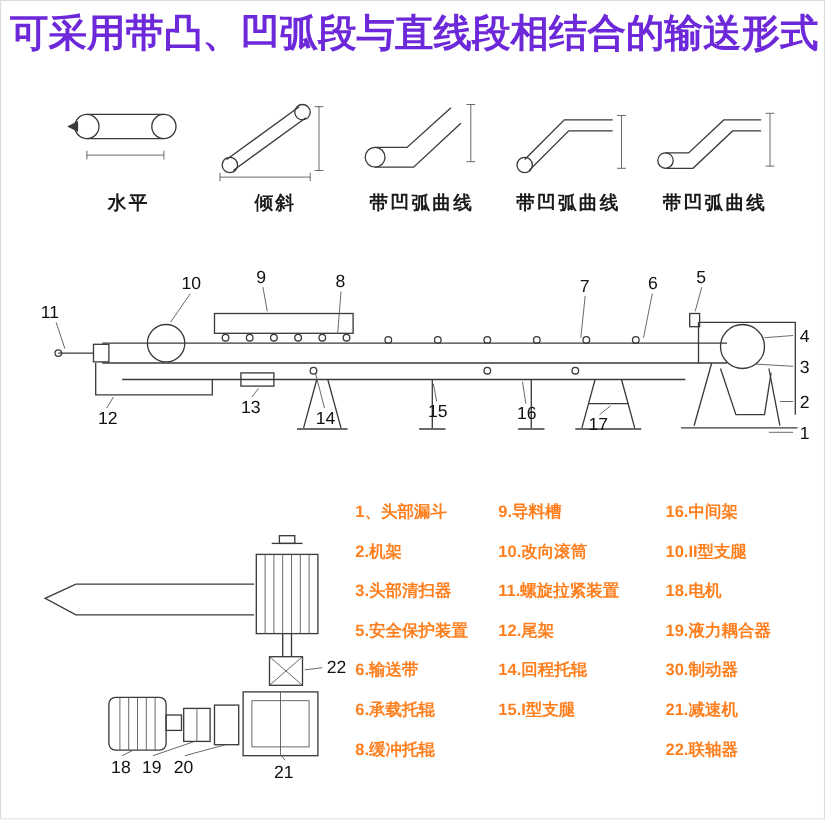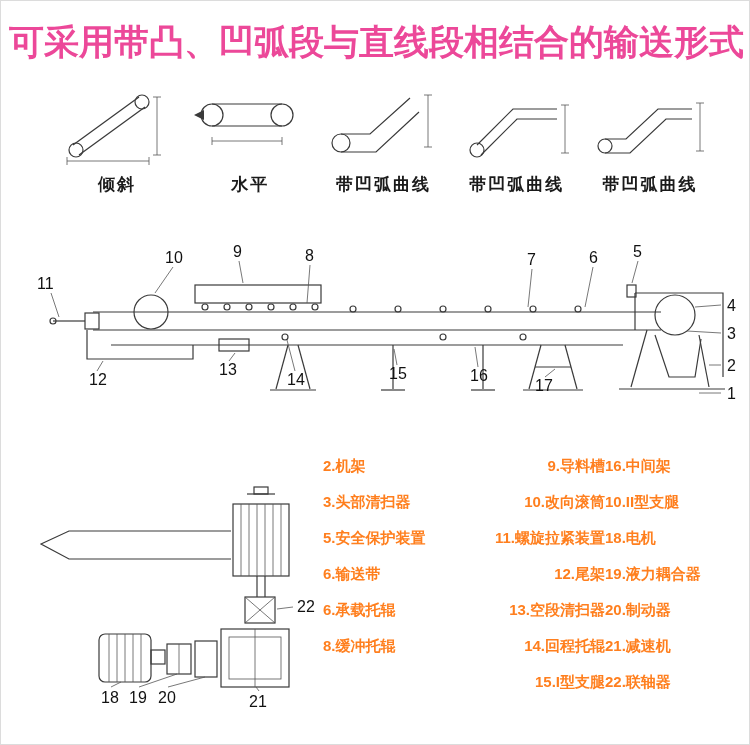--- a/index.html
+++ b/index.html
@@ -1,23 +1,22 @@
 <!DOCTYPE html>
 <html><head>
 <meta charset="utf-8">
 <style>
   * { margin:0; padding:0; box-sizing:border-box; }
   html,body { width:750px; height:745px; background:#fff; font-family:"Liberation Sans",sans-serif; }
   .page { position:relative; width:750px; height:745px; background:#fff; border:1px solid #dcdcdc; overflow:hidden; }
 
   .title {
     position:absolute; top:6px; left:8px; width:736px;
-    font-size:35px; font-weight:900; color:#ec4899; white-space:nowrap;
+    font-size:35px; font-weight:900; color:#6d28d9; white-space:nowrap;
     font-family:"Liberation Sans",sans-serif;
-    margin-top:12px;
   }
 
   .configs { position:absolute; top:82px; left:55px; right:38px; display:flex; justify-content:space-between; }
   .config { display:flex; flex-direction:column; align-items:center; width:122px; }
   .config svg { width:120px; height:82px; }
   .config-label { margin-top:8px; font-size:17px; font-weight:700; color:#1a1a1a; letter-spacing:2px; white-space:nowrap; }
 
   .ln { stroke:#3a3a3a; stroke-width:1.2; fill:none; }
   .thin { stroke:#555; stroke-width:0.8; fill:none; }
   .fillarrow { fill:#3a3a3a; stroke:none; }
@@ -25,61 +24,61 @@
   .main-diagram { position:absolute; top:226px; left:22px; width:740px; height:218px; }
   .drive-diagram { position:absolute; top:478px; left:20px; width:310px; height:250px; }
 
   .main-diagram text, .drive-diagram text {
     font-family:"Liberation Sans",sans-serif; font-size:16px; font-weight:400; fill:#111;
   }
 
   .legend { position:absolute; top:447px; left:322px; display:flex; }
   .legend-col { display:flex; flex-direction:column; }
   .legend-col.c1 { width:130px; }
-  .legend-col.c2 { width:152px;align-items:flex-end; }
+  .legend-col.c2 { width:152px; }
   .legend-col.c3 { width:130px; }
   .legend-item { font-size:15px; font-weight:700; color:#ff7f1e; line-height:36px; white-space:nowrap; }
 </style>
 </head>
 <body>
 
 <div class="page">
 
   <h1 class="title">可采用带凸、凹弧段与直线段相结合的输送形式</h1>
 
   <div class="configs">
+
+    <div class="config">
+      <svg viewBox="0 0 120 82">
+        <circle class="ln" cx="22" cy="32" r="11"></circle>
+        <circle class="ln" cx="92" cy="32" r="11"></circle>
+        <line class="ln" x1="22" y1="21" x2="92" y2="21"></line>
+        <line class="ln" x1="22" y1="43" x2="92" y2="43"></line>
+        <path class="fillarrow" d="M4,32 l10,-5 v10 z"></path>
+        <line class="thin" x1="22" y1="58" x2="92" y2="58"></line>
+        <line class="thin" x1="22" y1="54" x2="22" y2="62"></line>
+        <line class="thin" x1="92" y1="54" x2="92" y2="62"></line>
+      </svg>
+      <div class="config-label">水平</div>
+    </div>
 
     <div class="config">
       <svg viewBox="0 0 120 82">
         <line class="ln" x1="16" y1="62" x2="82" y2="14"></line>
         <line class="ln" x1="22" y1="72" x2="88" y2="24"></line>
         <circle class="ln" cx="19" cy="67" r="7"></circle>
         <circle class="ln" cx="85" cy="19" r="7"></circle>
         <line class="thin" x1="10" y1="78" x2="92" y2="78"></line>
         <line class="thin" x1="10" y1="74" x2="10" y2="82"></line>
         <line class="thin" x1="92" y1="74" x2="92" y2="82"></line>
         <line class="thin" x1="100" y1="14" x2="100" y2="72"></line>
         <line class="thin" x1="96" y1="14" x2="104" y2="14"></line>
         <line class="thin" x1="96" y1="72" x2="104" y2="72"></line>
       </svg>
       <div class="config-label">倾斜</div>
-    </div>
-
-    <div class="config">
-      <svg viewBox="0 0 120 82">
-        <circle class="ln" cx="22" cy="32" r="11"></circle>
-        <circle class="ln" cx="92" cy="32" r="11"></circle>
-        <line class="ln" x1="22" y1="21" x2="92" y2="21"></line>
-        <line class="ln" x1="22" y1="43" x2="92" y2="43"></line>
-        <path class="fillarrow" d="M4,32 l10,-5 v10 z"></path>
-        <line class="thin" x1="22" y1="58" x2="92" y2="58"></line>
-        <line class="thin" x1="22" y1="54" x2="22" y2="62"></line>
-        <line class="thin" x1="92" y1="54" x2="92" y2="62"></line>
-      </svg>
-      <div class="config-label">水平</div>
     </div>
 
     <div class="config">
       <svg viewBox="0 0 120 82">
         <circle class="ln" cx="17" cy="60" r="9"></circle>
         <path class="ln" d="M17,51 L46,51 L86,15"></path>
         <path class="ln" d="M17,69 L52,69 L95,29"></path>
         <line class="thin" x1="104" y1="12" x2="104" y2="64"></line>
         <line class="thin" x1="100" y1="12" x2="108" y2="12"></line>
         <line class="thin" x1="100" y1="64" x2="108" y2="64"></line>
@@ -276,40 +275,40 @@
         <text x="108" y="224">19</text>
         <text x="137" y="224">20</text>
         <text x="228" y="228">21</text>
         <text x="276" y="133">22</text>
       </g>
     </svg>
   </div>
 
   <div class="legend">
     <div class="legend-col c1">
+      <div class="legend-item">1、头部漏斗</div>
       <div class="legend-item">2.机架</div>
       <div class="legend-item">3.头部清扫器</div>
       <div class="legend-item">5.安全保护装置</div>
       <div class="legend-item">6.输送带</div>
       <div class="legend-item">6.承载托辊</div>
       <div class="legend-item">8.缓冲托辊</div>
     </div>
     <div class="legend-col c2">
       <div class="legend-item">9.导料槽</div>
       <div class="legend-item">10.改向滚筒</div>
       <div class="legend-item">11.螺旋拉紧装置</div>
       <div class="legend-item">12.尾架</div>
-      <div class="legend-item">13.空段清扫器</div>
       <div class="legend-item">14.回程托辊</div>
       <div class="legend-item">15.I型支腿</div>
     </div>
     <div class="legend-col c3">
       <div class="legend-item">16.中间架</div>
       <div class="legend-item">10.II型支腿</div>
       <div class="legend-item">18.电机</div>
       <div class="legend-item">19.液力耦合器</div>
-      <div class="legend-item">20.制动器</div>
+      <div class="legend-item">30.制动器</div>
       <div class="legend-item">21.减速机</div>
       <div class="legend-item">22.联轴器</div>
     </div>
   </div>
 
 </div>
 
 </body></html>

